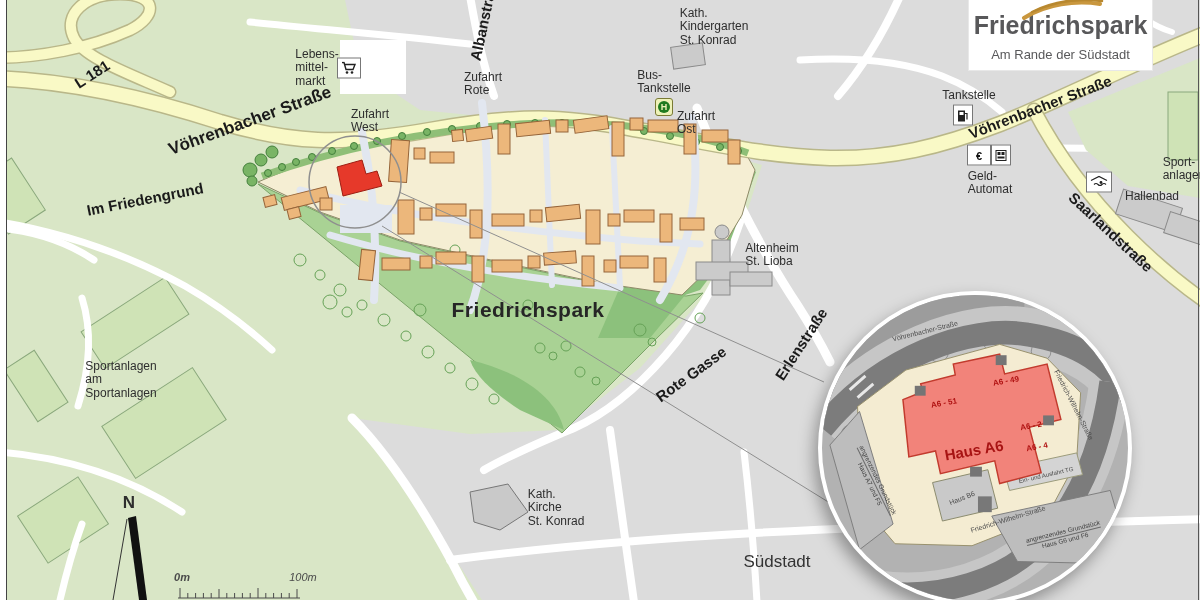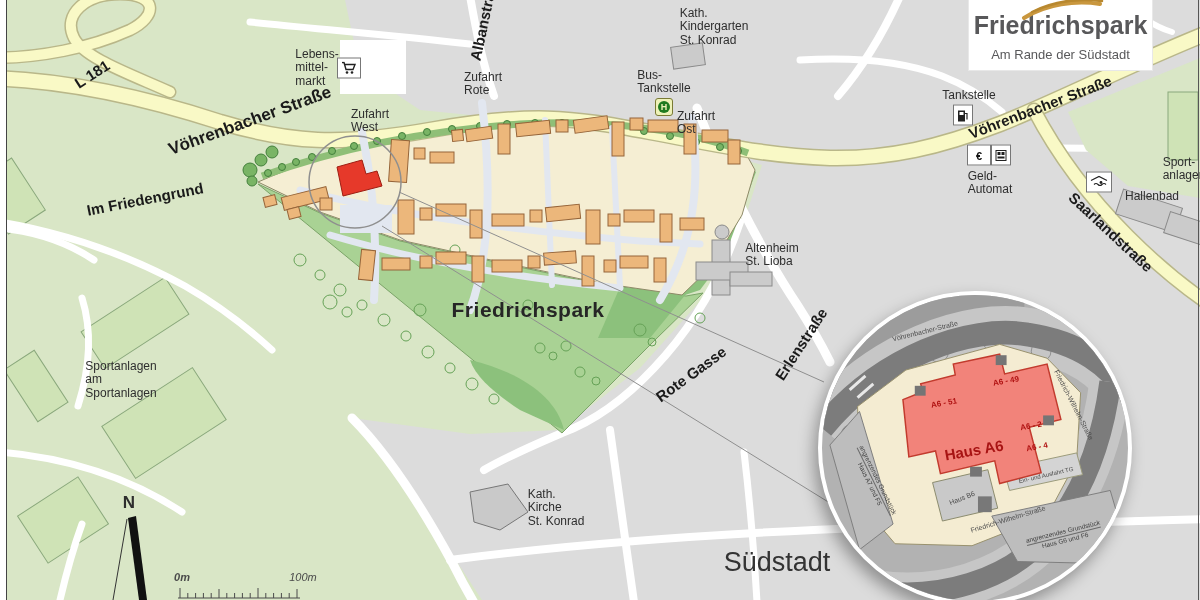--- a/index.html
+++ b/index.html
@@ -4,21 +4,21 @@
 <style>
   html,body{margin:0;padding:0;background:#fff;}
   #stage{position:relative;width:1200px;height:600px;overflow:hidden;
          font-family:"Liberation Sans","DejaVu Sans",sans-serif;background:#d9e6c6;}
   #basemap{position:absolute;left:0;top:0;}
   .lbl{position:absolute;transform:translate(-50%,-50%);font-size:12px;color:#2e2e2e;
        text-align:left;line-height:1.12;white-space:nowrap;}
   .street{position:absolute;transform:translate(-50%,-50%);font-weight:bold;color:#1a1a1a;
           font-size:15px;white-space:nowrap;}
   .big{font-size:21px;font-weight:bold;color:#262626;letter-spacing:.5px;}
-  .city{font-size:27px;color:#333;}
+  .city{font-size:17px;color:#333;}
   .scalelbl{position:absolute;transform:translate(-50%,-50%);font-style:italic;
             font-size:11px;color:#4a4a4a;white-space:nowrap;}
   
   #logo{position:absolute;left:969px;top:0;width:183px;height:70px;background:#fff;
         text-align:center;box-shadow:0 0 0 1px #e8e8e8;}
   #logo .t{font-size:25px;font-weight:bold;color:#58585a;margin-top:13px;line-height:1;}
   #logo .s{font-size:13px;color:#58585a;margin-top:9px;}
   #logo svg{position:absolute;left:50%;top:-2px;transform:translateX(-50%);}
   
   #inset{position:absolute;left:818px;top:291px;width:306px;height:306px;border-radius:50%;

